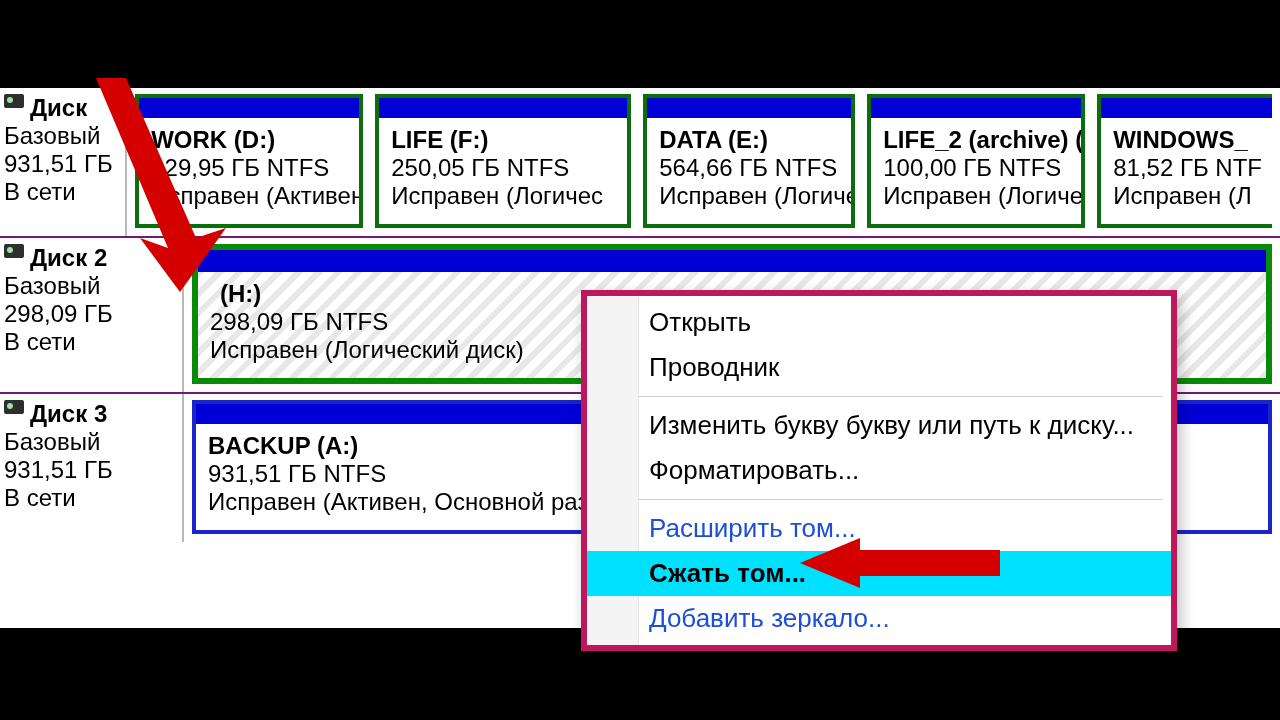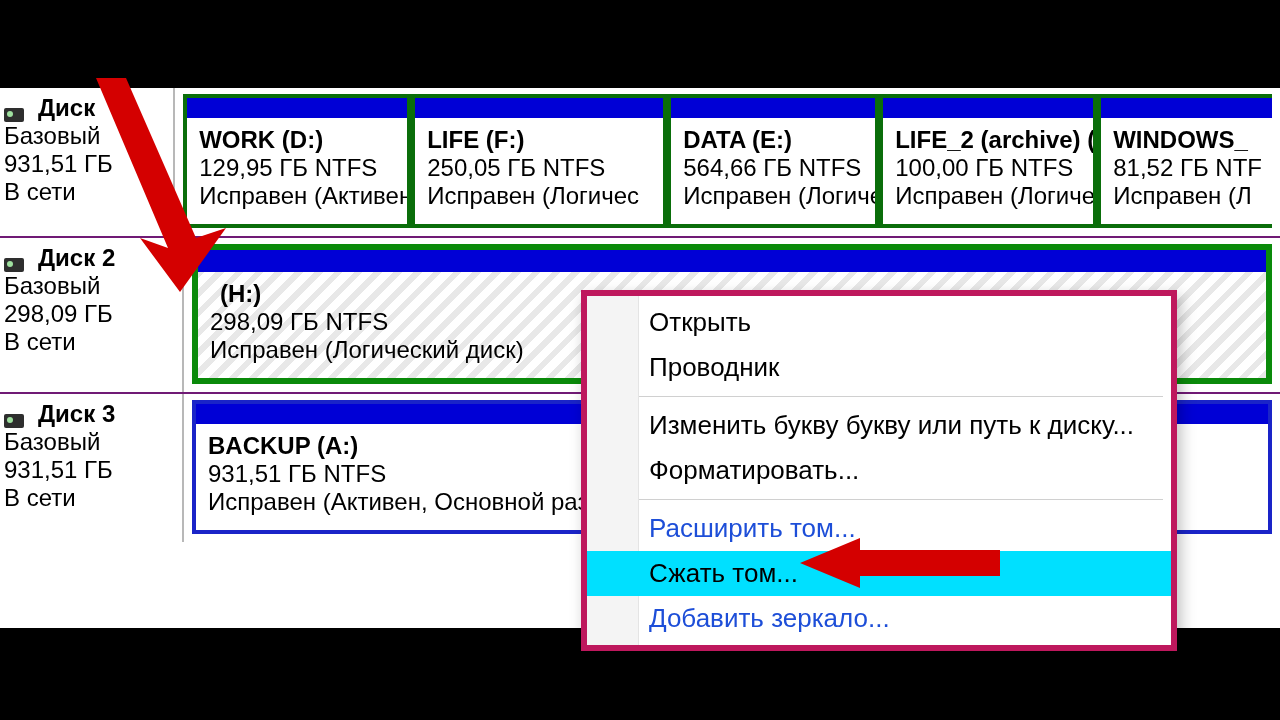--- a/index.html
+++ b/index.html
@@ -4,25 +4,25 @@
 <style>
   * { box-sizing: border-box; margin: 0; padding: 0; }
   html, body { width: 1280px; height: 720px; overflow: hidden; }
   body { background: #000; font-family: "Segoe UI", Tahoma, sans-serif; font-size: 24px; color: #000; }
 
   .stage { position: absolute; left: 0; top: 88px; width: 1280px; height: 540px; background: #fff; }
 
   .row { display: flex; align-items: stretch; border-top: 2px solid #701a75; }
   .row:first-child { border-top: none; }
   .disk-label { width: 184px; padding: 6px 4px 10px 4px; background: #fff; border-right: 2px solid #b8b8b8; position: relative; }
-  .disk-label .hdr { font-weight: 700; display: flex; align-items: flex-end; gap: 14px; }
+  .disk-label .hdr { font-weight: 700; display: flex; align-items: flex-start; gap: 6px; }
   .hdd-icon { width: 20px; height: 14px; background: #2e2e2e; border-radius: 2px; position: relative; display: inline-block; }
   .hdd-icon::after { content:""; position:absolute; left:3px; top:3px; width:6px; height:6px; background:#9fe09f; border-radius:50%; }
 
-  .vol-strip { flex: 1; display: flex; padding: 6px 8px 8px 8px; align-items: center; }
+  .vol-strip { flex: 1; display: flex; gap: 12px; padding: 6px 8px 8px 8px; align-items: center; }
   .vol { border: 4px solid #0a6e0a; background: #fff; display: flex; flex-direction: column; min-width: 0; }
   .vol .cap { height: 20px; background: #0000d6; }
   .vol .body { padding: 8px 10px 14px 12px; white-space: nowrap; overflow: hidden; }
   .vol .body .t1 { font-weight: 700; }
 
   
   .vol.sel { border: 6px solid #0a8a0a; position: relative; flex: 1; }
   .vol.sel .cap { height: 22px; background: #0000d6; }
   .hatch { background: #fff; background-image: repeating-linear-gradient(135deg, #e8e8e8 0 6px, #ffffff 6px 14px); }
   .vol.sel .body { background: transparent; }
@@ -30,21 +30,21 @@
   
   .vol.d3 { border: 4px solid #1a24c8; }
 
   
   .ctx { position: absolute; left: 581px; top: 202px; width: 596px; background: #fff; border: 6px solid #be185d; box-shadow: 4px 6px 14px rgba(0,0,0,0.25); z-index: 50; }
   .ctx .gutter { position:absolute; left:0; top:0; bottom:0; width:52px; background:#f4f4f4; border-right:1px solid #e4e4e4; }
   .ctx ul { list-style:none; position:relative; padding: 4px 0; }
   .ctx li { padding: 7px 18px 7px 62px; font-size: 26px; white-space: nowrap; }
   .ctx li.sep { height:0; padding:0; margin: 6px 8px 6px 52px; border-top:1px solid #d0d0d0; }
   .ctx li.disabled { color:#1d4ed8; }
-  .ctx li.hover { background:#00e0ff; color:#000; font-weight:400; }
+  .ctx li.hover { background:#00e0ff; color:#000; font-weight:700; }
 
   
   .arrow1 { position:absolute; left:76px; top:-10px; width:150px; height:220px; z-index:60; pointer-events:none; }
   .arrow2 { position:absolute; left:800px; top:450px; width:200px; height:50px; z-index:70; pointer-events:none; }
 
 </style>
 </head>
 <body>
 
 <div class="stage">

